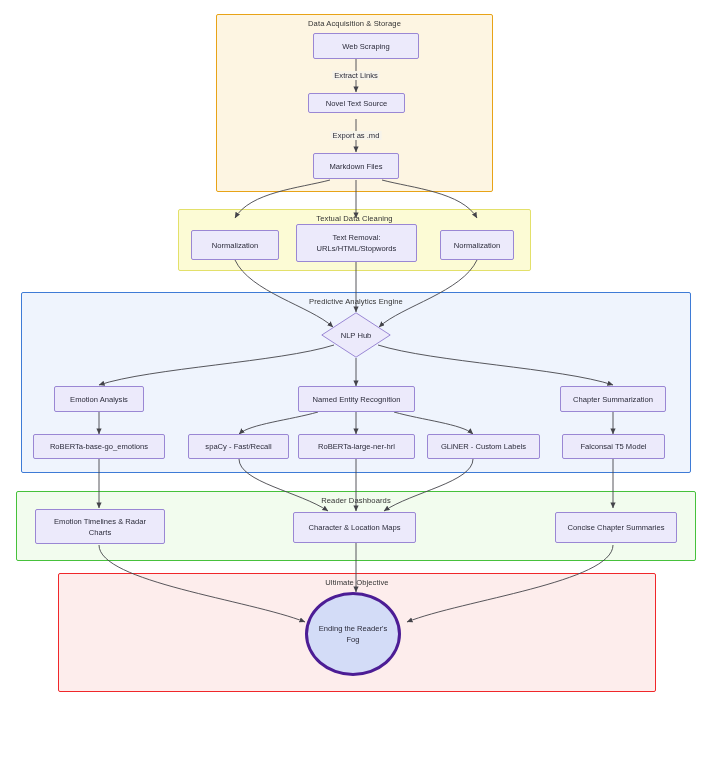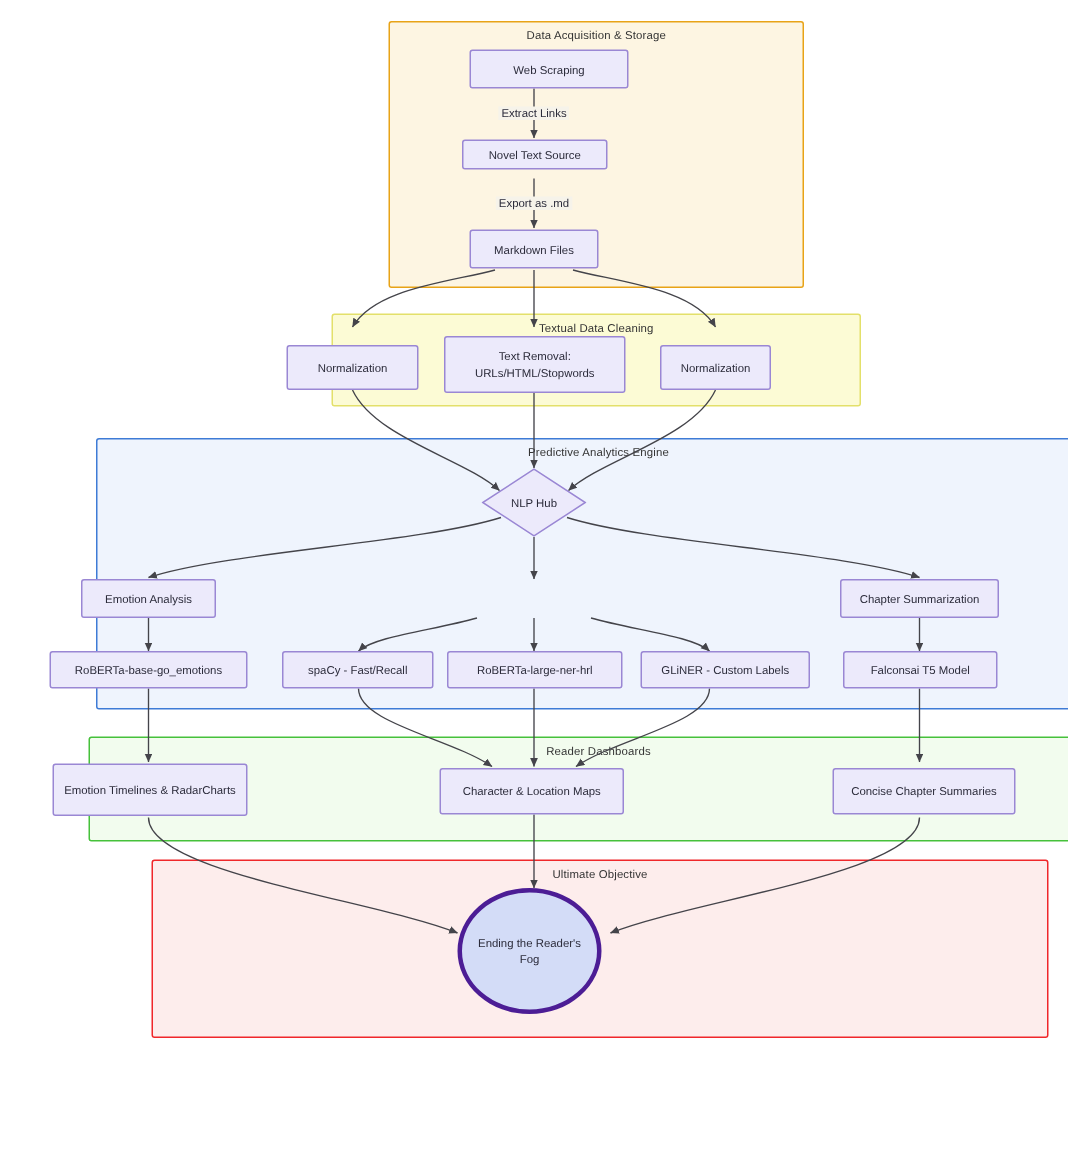--- a/index.html
+++ b/index.html
@@ -28,21 +28,20 @@
     pointer-events: none;
     z-index: 2;
   }
   .subgraph {
     position: absolute;
     box-sizing: border-box;
     border-width: 1.6px;
     border-style: solid;
     border-radius: 2px;
     z-index: 1;
-    margin-left: 43px;
   }
   .subgraph-label {
     position: absolute;
     left: 0;
     right: 0;
     top: 4px;
     text-align: center;
     font-size: 7.6px;
     color: #333333;
     letter-spacing: 0.1px;
@@ -200,34 +199,35 @@
 
   <div class="node diamond" style="left:321px; top:312px; width:70px; height:46px;">
     <svg class="diamond-shape" viewBox="0 0 70 46">
       <polygon points="35,0.8 69.2,23 35,45.2 0.8,23" fill="#ECEAFB" stroke="#9A87D4" stroke-width="1"></polygon>
     </svg>
     <span class="diamond-label">NLP Hub</span>
   </div>
 
   <div class="node" style="left:54px; top:386px; width:90px; height:26px;">Emotion Analysis</div>
 
+  <div class="node" style="left:298px; top:386px; width:117px; height:26px;">Named Entity Recognition</div>
 
   <div class="node" style="left:560px; top:386px; width:106px; height:26px;">Chapter Summarization</div>
 
   <div class="node" style="left:33px; top:434px; width:132px; height:25px;">RoBERTa-base-go_emotions</div>
 
   <div class="node" style="left:188px; top:434px; width:101px; height:25px;">spaCy - Fast/Recall</div>
 
   <div class="node" style="left:298px; top:434px; width:117px; height:25px;">RoBERTa-large-ner-hrl</div>
 
   <div class="node" style="left:427px; top:434px; width:113px; height:25px;">GLiNER - Custom Labels</div>
 
   <div class="node" style="left:562px; top:434px; width:103px; height:25px;">Falconsai T5 Model</div>
 
-  <div class="node" style="left:35px; top:509px; width:130px; height:35px; flex-direction:row;">
+  <div class="node" style="left:35px; top:509px; width:130px; height:35px; flex-direction:column;">
     <span>Emotion Timelines &amp; Radar</span>
     <span>Charts</span>
   </div>
 
   <div class="node" style="left:293px; top:512px; width:123px; height:31px;">Character &amp; Location Maps</div>
 
   <div class="node" style="left:555px; top:512px; width:122px; height:31px;">Concise Chapter Summaries</div>
 
   <div class="node circle" style="left:305px; top:592px; width:96px; height:84px;">Ending the Reader's Fog</div>
 

